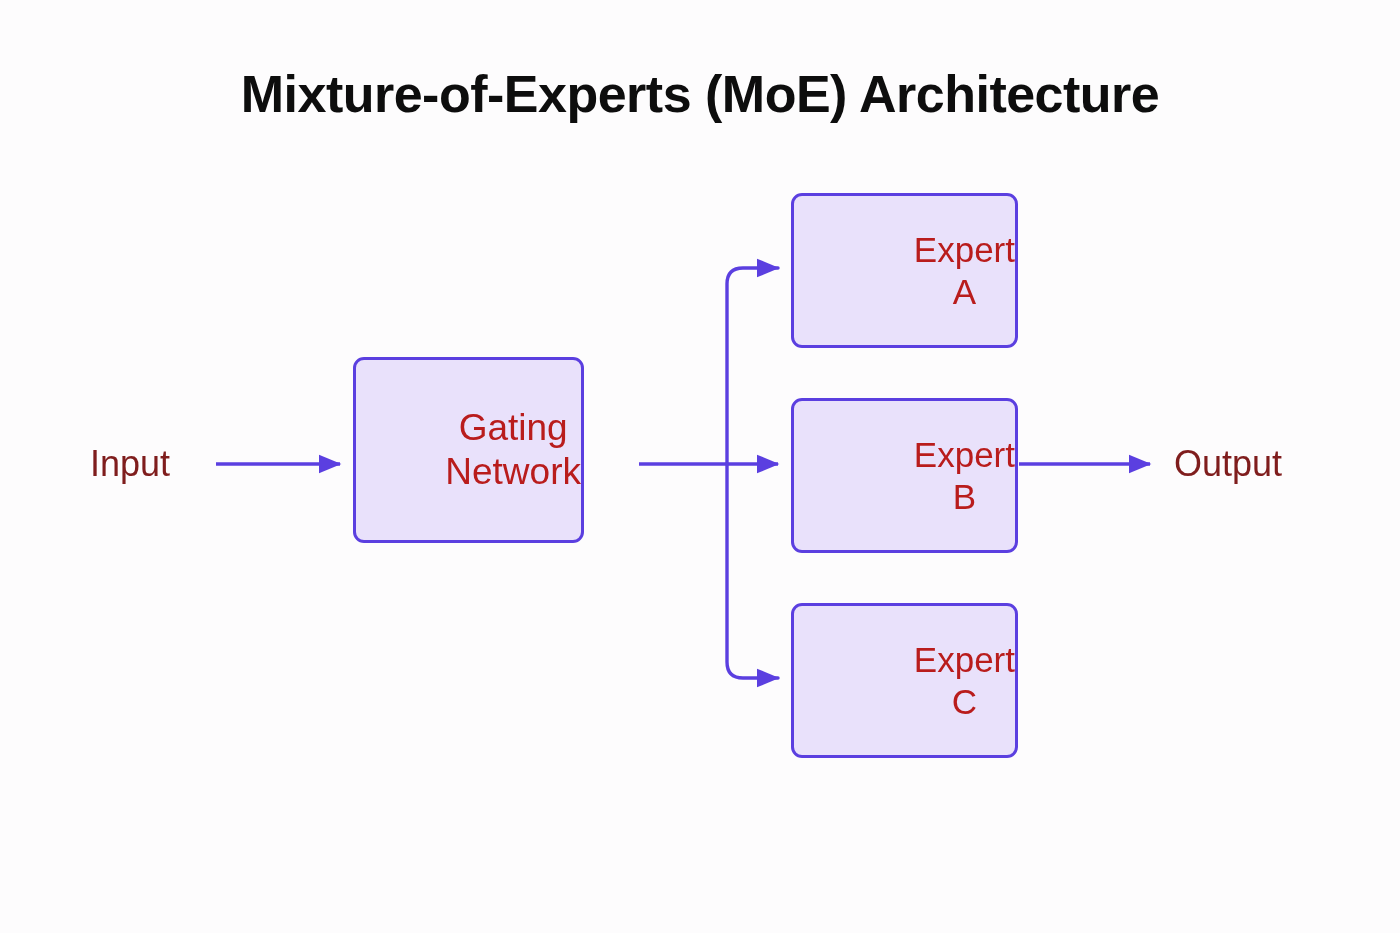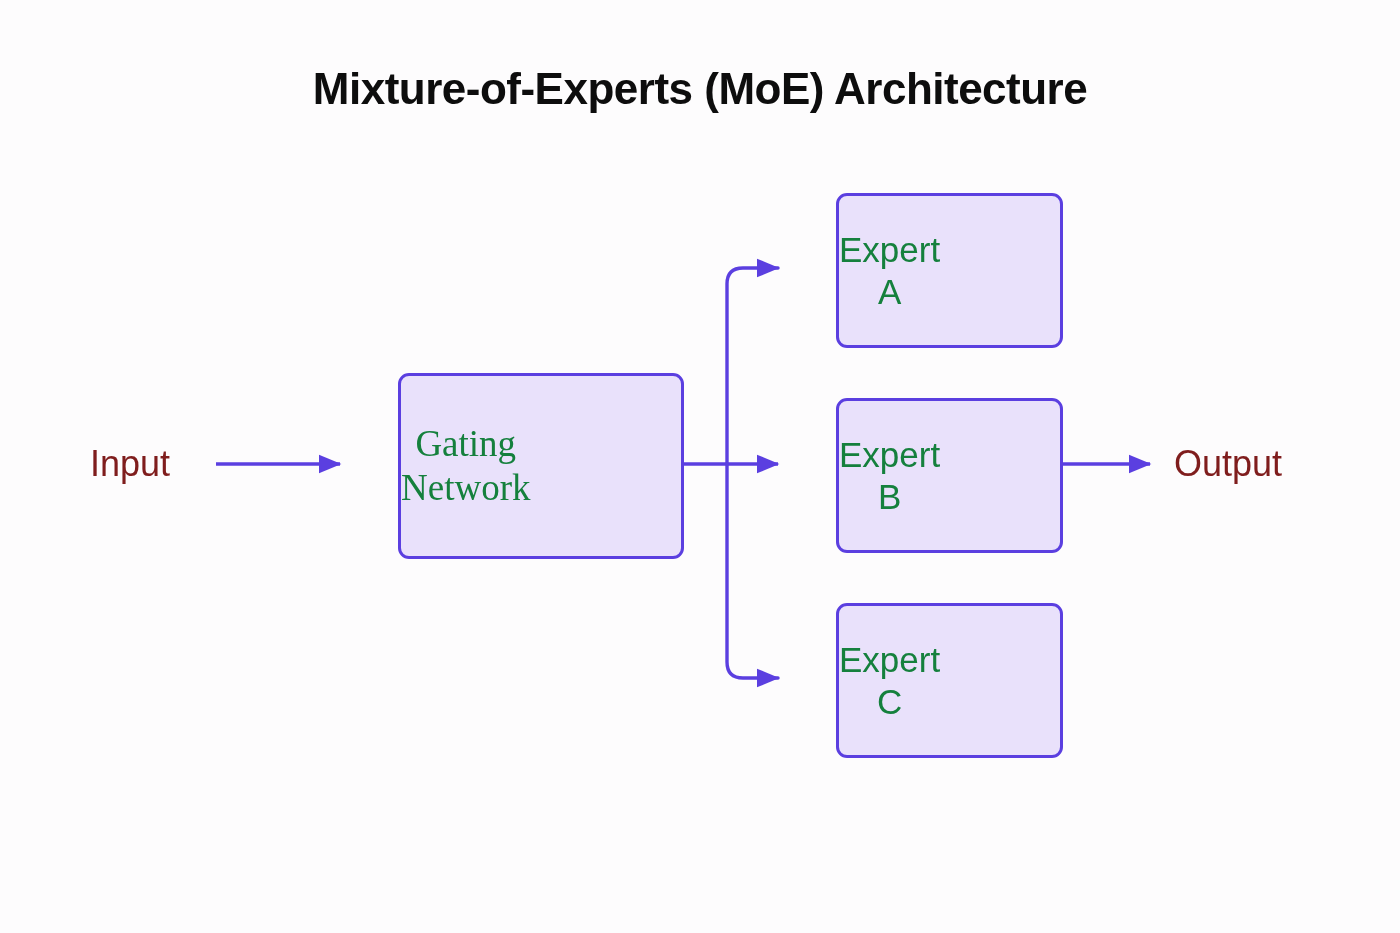--- a/index.html
+++ b/index.html
@@ -18,58 +18,56 @@
     position: relative;
     width: 1400px;
     height: 933px;
   }
   .diagram-title {
     position: absolute;
     left: 0;
     top: 64px;
     width: 1400px;
     text-align: center;
-    font-size: 44px;
+    font-size: 52px;
     font-weight: bold;
     color: #0d0d0d;
     letter-spacing: -0.5px;
   }
   svg.wires {
     position: absolute;
     left: 0;
     top: 0;
     width: 1400px;
     height: 933px;
     overflow: visible;
   }
   .node {
     position: absolute;
     box-sizing: border-box;
     background: #e9e1fb;
     border: 3px solid #5b3fe0;
     border-radius: 11px;
     display: flex;
     align-items: center;
-    justify-content: flex-start;
+    justify-content: flex-end;
     text-align: center;
-    color: #15803d;
+    color: #b91c1c;
     line-height: 1.18;
-    margin-left: 45px;
   }
   .node-label {
     display: block;
     white-space: pre-line;
   }
   #node-gating {
     left: 353px;
-    top: 373px;
-    width: 286px;
+    top: 357px;
+    width: 231px;
     height: 186px;
     font-size: 37px;
-    font-family: Liberation Serif, serif;
   }
   #node-expert-a {
     left: 791px;
     top: 193px;
     width: 227px;
     height: 155px;
     font-size: 35px;
   }
   #node-expert-b {
     left: 791px;

